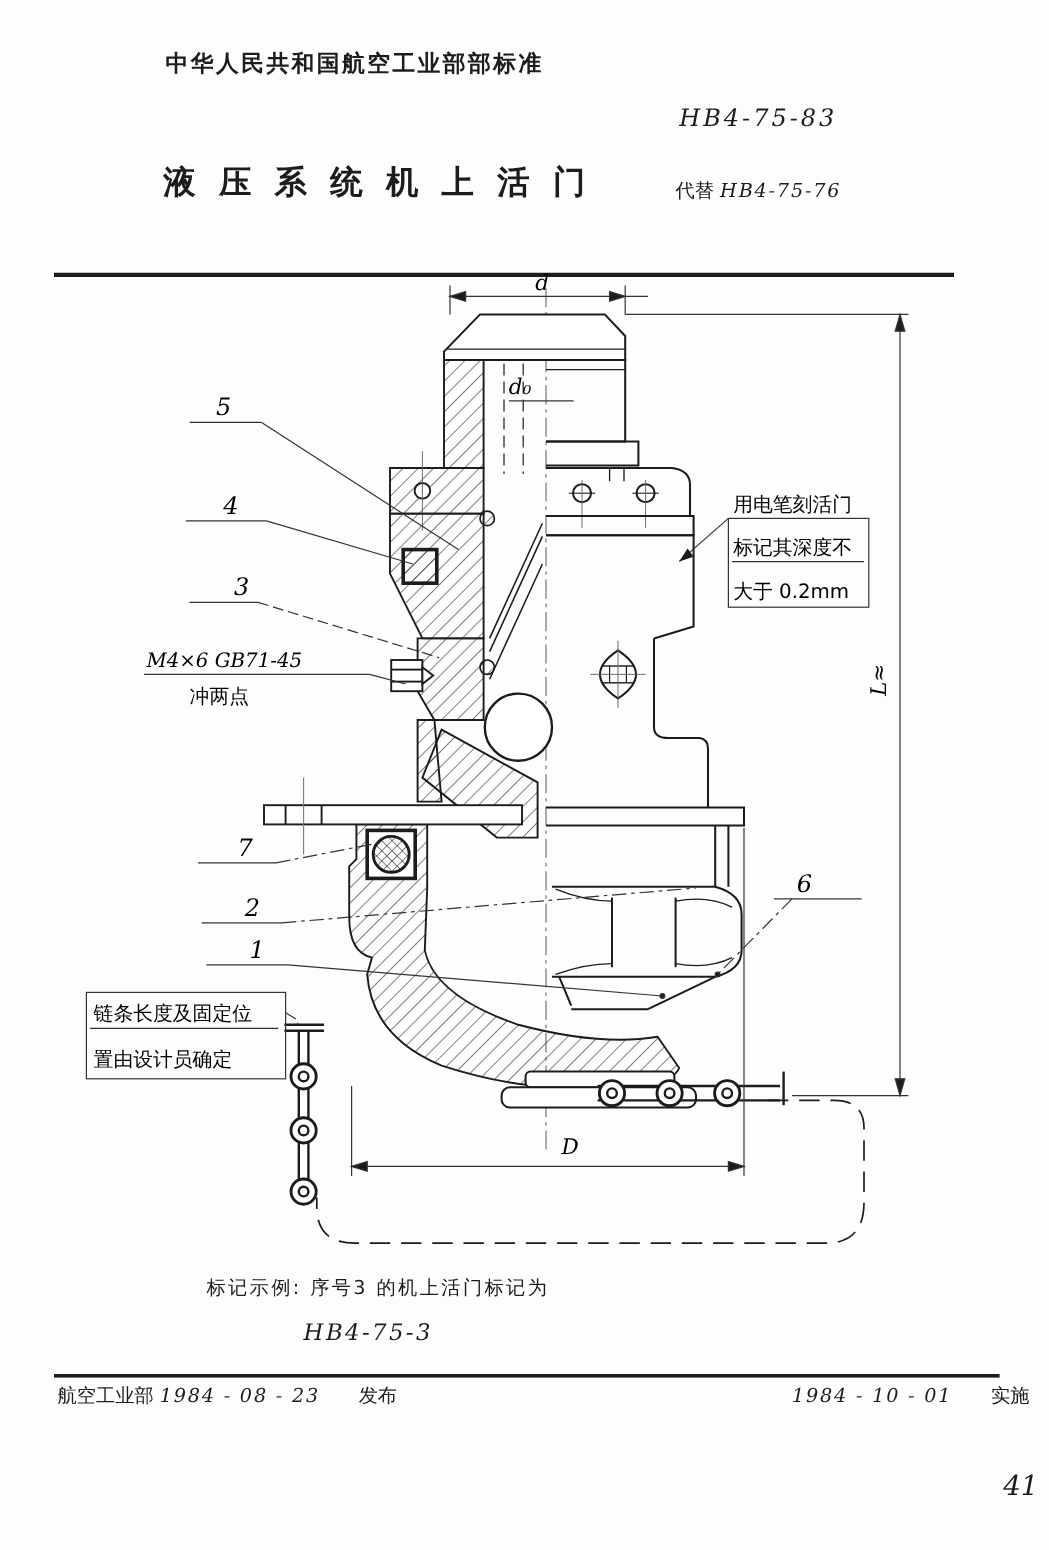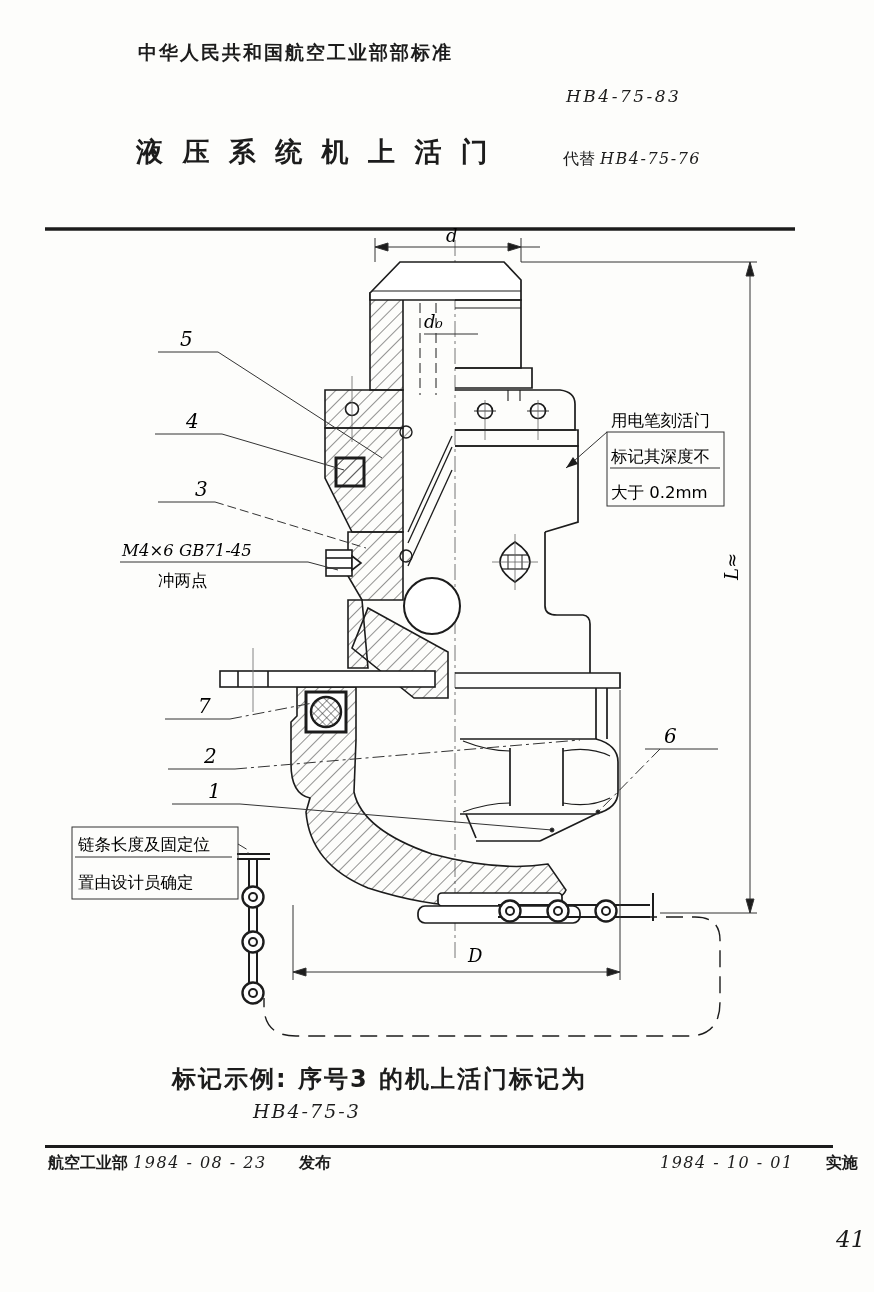--- a/index.html
+++ b/index.html
@@ -3,31 +3,31 @@
 <meta charset="utf-8">
 <style>
   html,body{margin:0;padding:0;}
   body{
     width:874px;height:1292px;position:relative;overflow:hidden;
     background:#fdfdfb;color:#1c1c1c;
     font-family:"DejaVu Sans","Liberation Sans",sans-serif;
   }
   .abs{position:absolute;}
   .hdr-org{left:138px;top:40px;font-size:19px;font-weight:bold;letter-spacing:2px;}
-  .std-no{left:566px;top:86px;font-size:17px;font-style:italic;letter-spacing:2.5px;font-family:"DejaVu Serif","Liberation Serif",serif;}
+  .std-no{left:566px;top:86px;font-size:20px;font-style:italic;letter-spacing:2.5px;font-family:"DejaVu Serif","Liberation Serif",serif;}
   .title{left:136px;top:134px;font-size:27px;font-weight:bold;letter-spacing:5px;}
   .replaces{left:563px;top:149px;font-size:16px;}
   .replaces .no{font-style:italic;letter-spacing:1.5px;font-family:"DejaVu Serif","Liberation Serif",serif;}
-  .mark-ex-1{left:172px;top:1063px;font-size:24px;letter-spacing:2px;font-weight:bold;}
+  .mark-ex-1{left:172px;top:1063px;font-size:16px;letter-spacing:2px;}
   .mark-ex-2{left:253px;top:1100px;font-size:19px;font-style:italic;letter-spacing:2px;font-family:"DejaVu Serif","Liberation Serif",serif;}
   .foot-rule{left:45px;top:1145px;width:788px;height:3px;background:#1c1c1c;}
   .foot-left{left:48px;top:1153px;font-size:16px;}
   .foot-right{left:612px;top:1153px;font-size:16px;margin-left:48px;}
   .hand{font-style:italic;font-family:"DejaVu Serif","Liberation Serif",serif;letter-spacing:1.5px;}
-  .bold{font-weight:bold;}
+  .bold{font-weight:normal;}
   .gap{display:inline-block;width:22px;}
   .pageno{left:836px;top:1226px;font-size:23px;font-style:italic;font-family:"DejaVu Serif","Liberation Serif",serif;}
   svg{position:absolute;left:0;top:0;}
   svg text{font-family:"DejaVu Sans","Liberation Sans",sans-serif;}
   .dimtxt{font-family:"DejaVu Serif","Liberation Serif",serif;font-style:italic;font-size:18px;}
   .callout{font-family:"DejaVu Serif","Liberation Serif",serif;font-style:italic;font-size:20px;}
   .note{font-size:16.5px;}
 </style>
 </head>
 <body>

